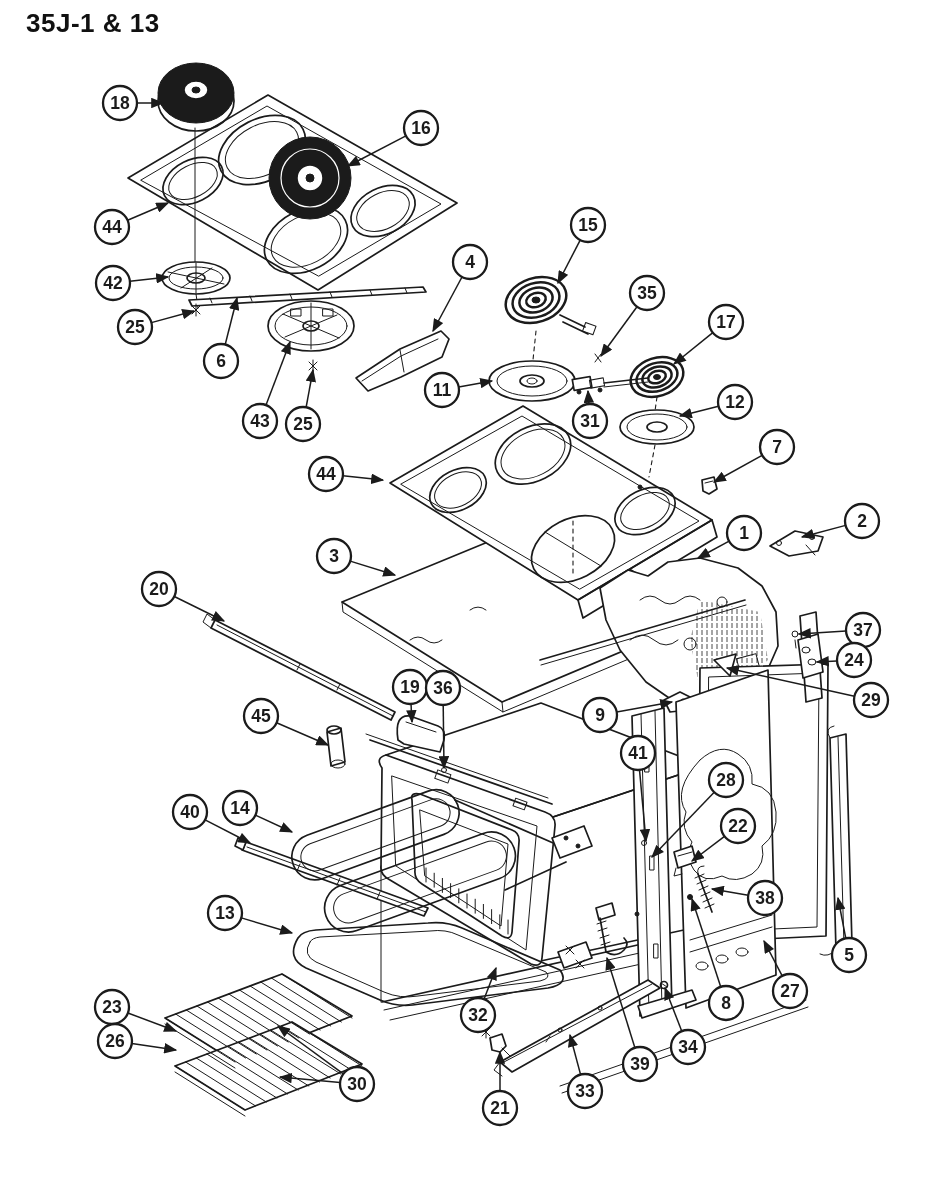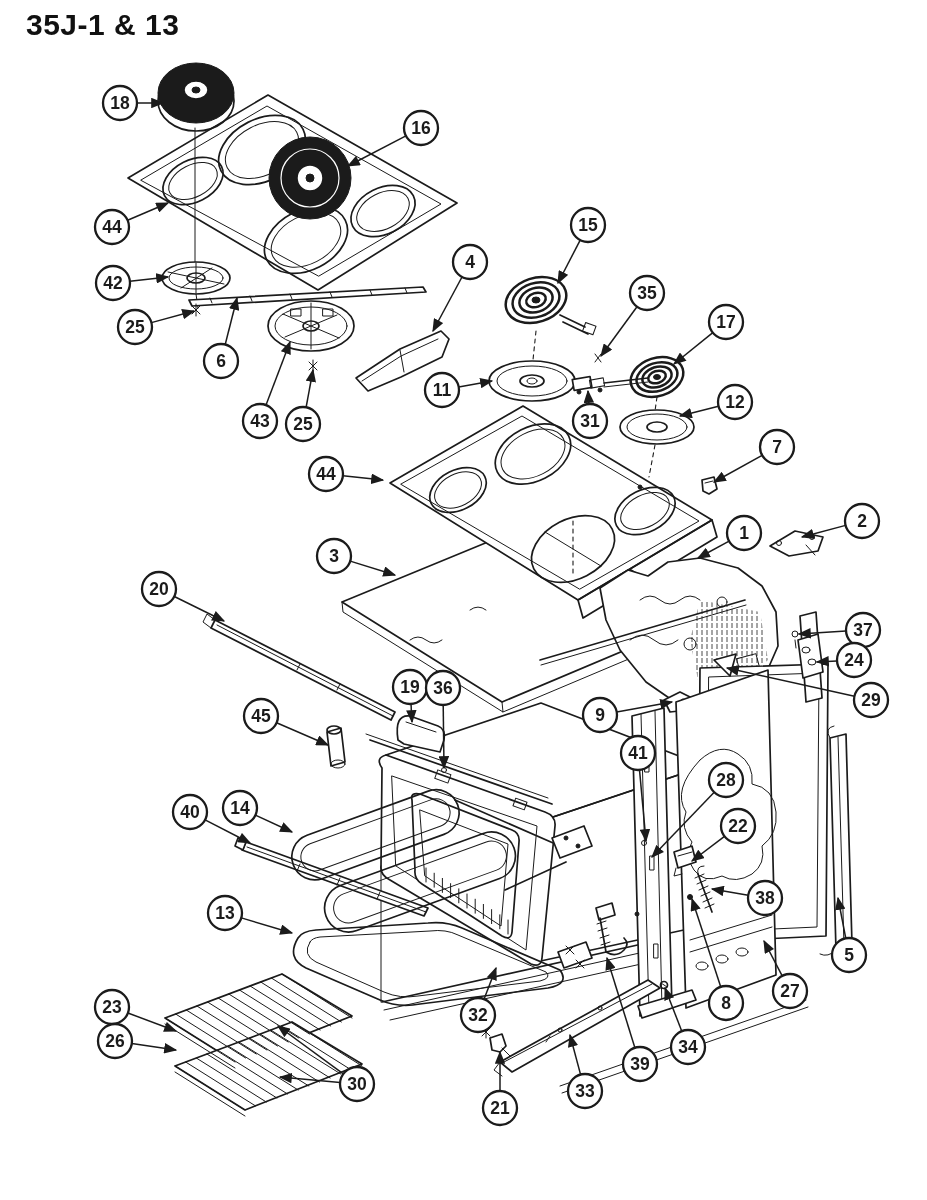--- a/index.html
+++ b/index.html
@@ -1,18 +1,18 @@
 <!DOCTYPE html>
 <html style="--ink: #1b1b1b;"><head>
 <meta charset="utf-8">
 <style>
   html,body{margin:0;padding:0;background:#e8e8e8}
   .stage{position:relative;width:927px;height:1200px;background:#ffffff;overflow:hidden;
          font-family:"Liberation Sans",sans-serif}
-  .title{position:absolute;top:8px;left:26px;font-size:30px;font-weight:800;
+  .title{position:absolute;top:8px;left:26px;font-size:26px;font-weight:800;
          letter-spacing:.5px;color:#111;font-family:"Liberation Sans",sans-serif}
   svg{position:absolute;left:0;top:0}
   .ln{stroke:var(--ink,#1b1b1b);fill:none;stroke-width:1.7;stroke-linecap:round;stroke-linejoin:round}
   .lnw{stroke:var(--ink,#1b1b1b);fill:#ffffff;stroke-width:1.7;stroke-linejoin:round}
   .thin{stroke-width:1}
   .coil{stroke-width:2.5}
   .dk{fill:var(--ink,#1b1b1b);stroke:var(--ink,#1b1b1b)}
   .dash{stroke-dasharray:4 4;stroke-width:1.1}
   .leader{stroke:var(--ink,#1b1b1b);stroke-width:1.5;fill:none}
   .balloon{fill:#fff;stroke:var(--ink,#1b1b1b);stroke-width:2.3}

